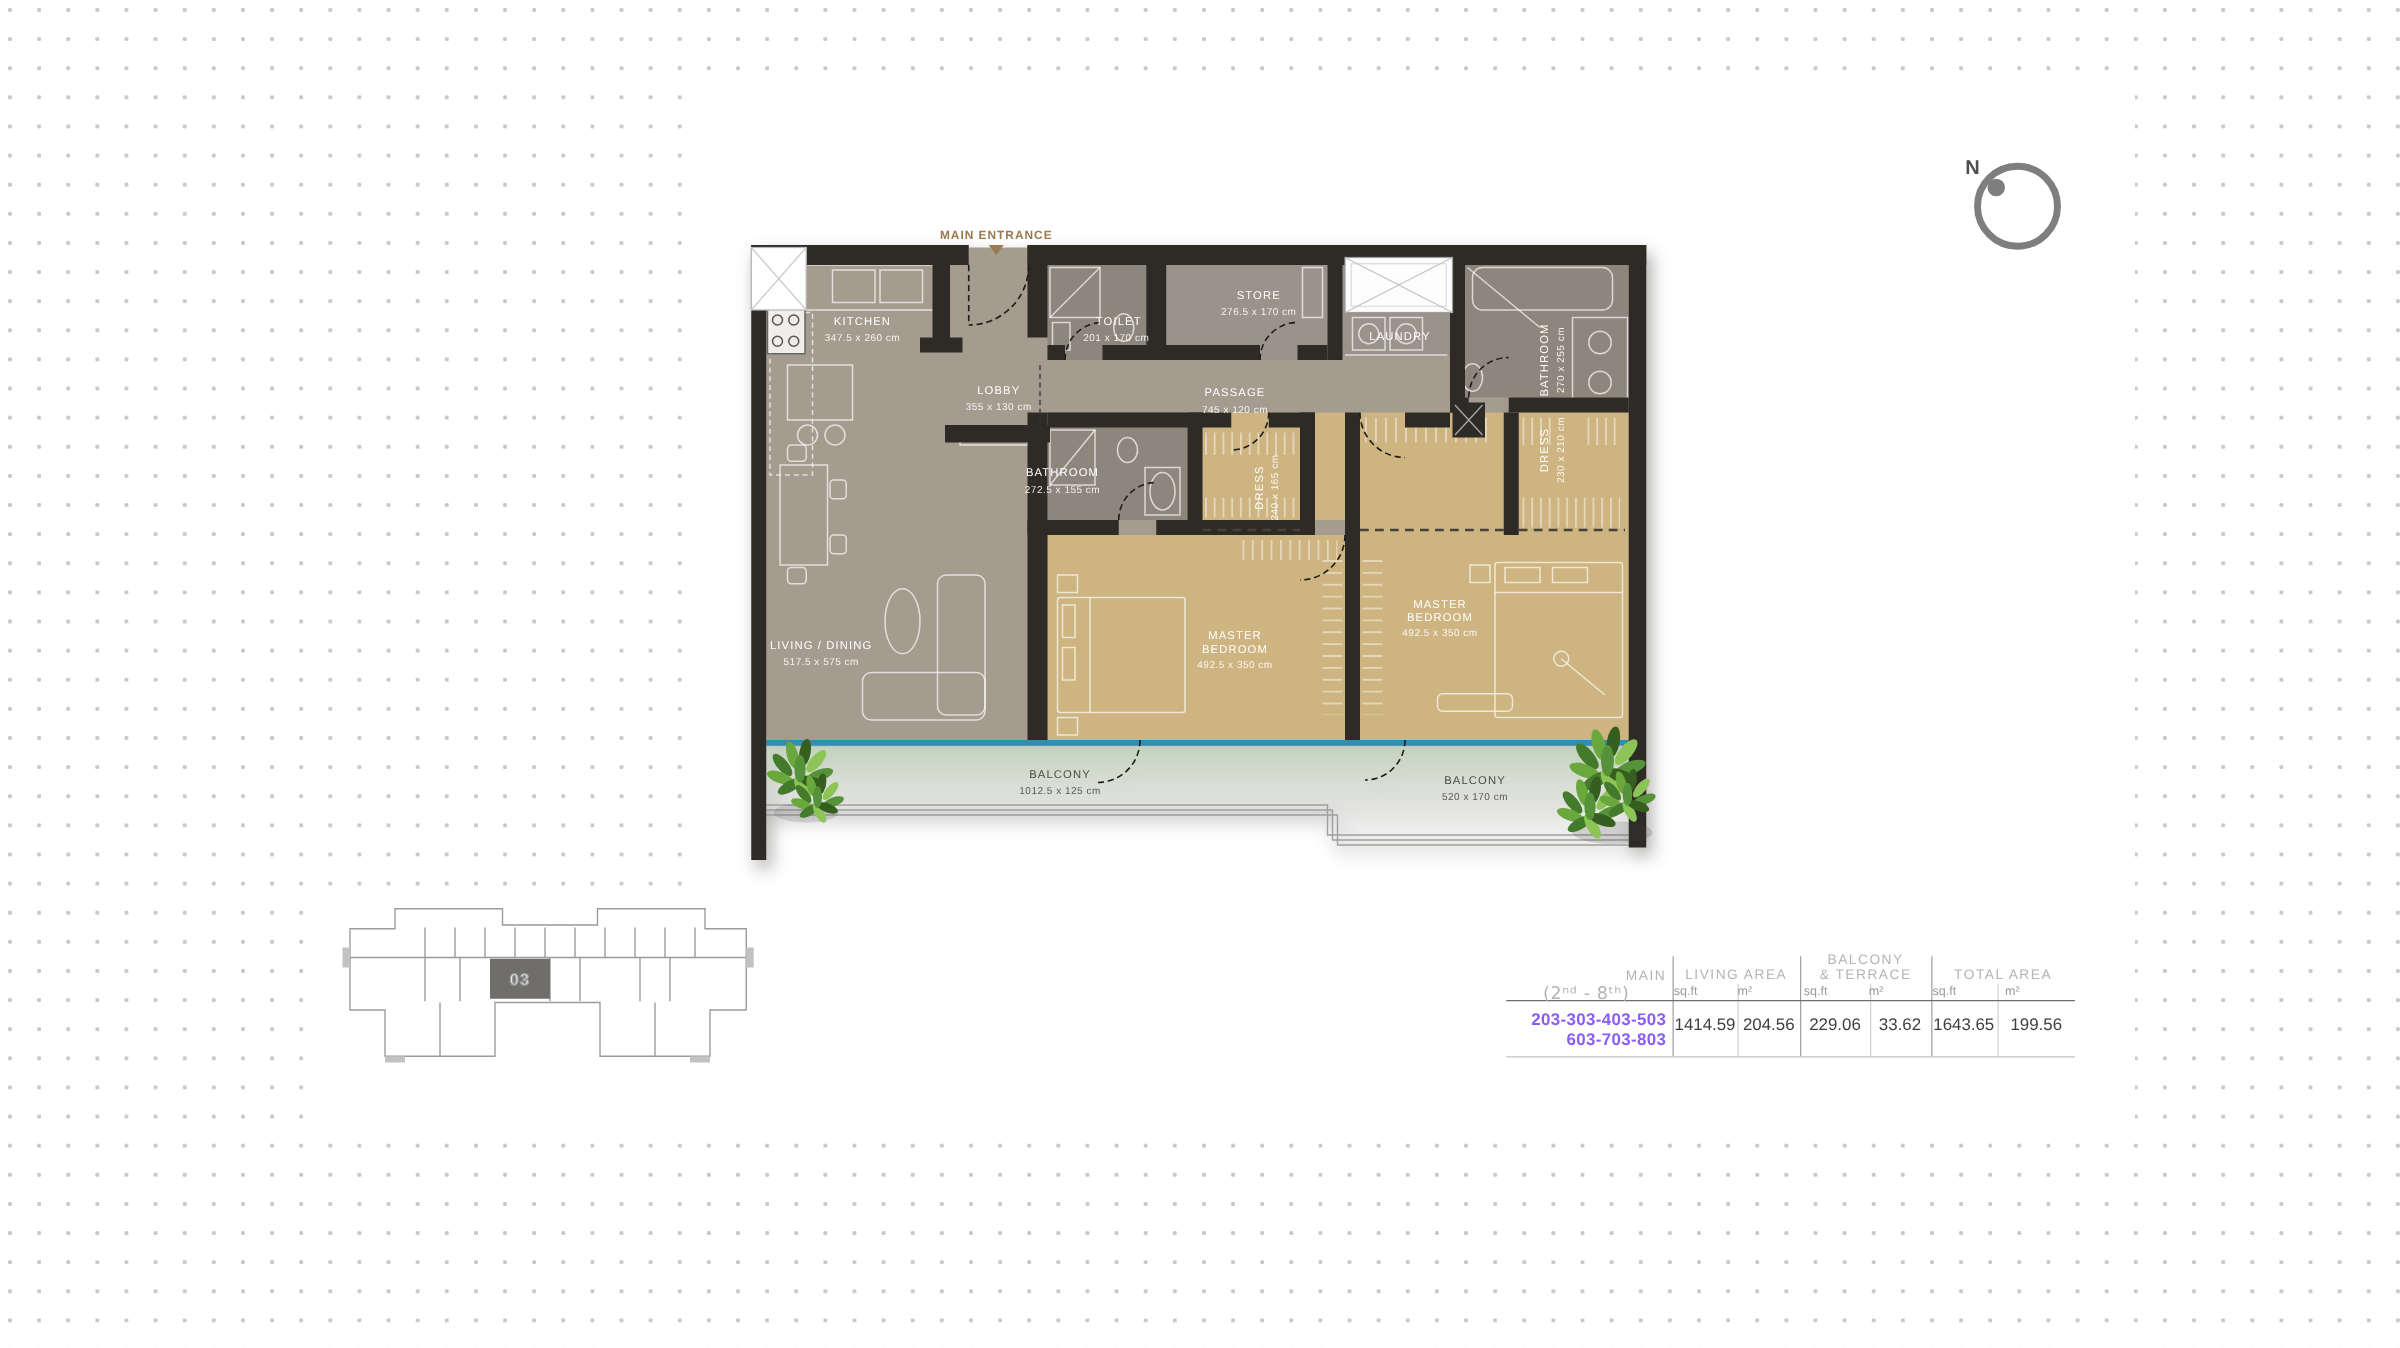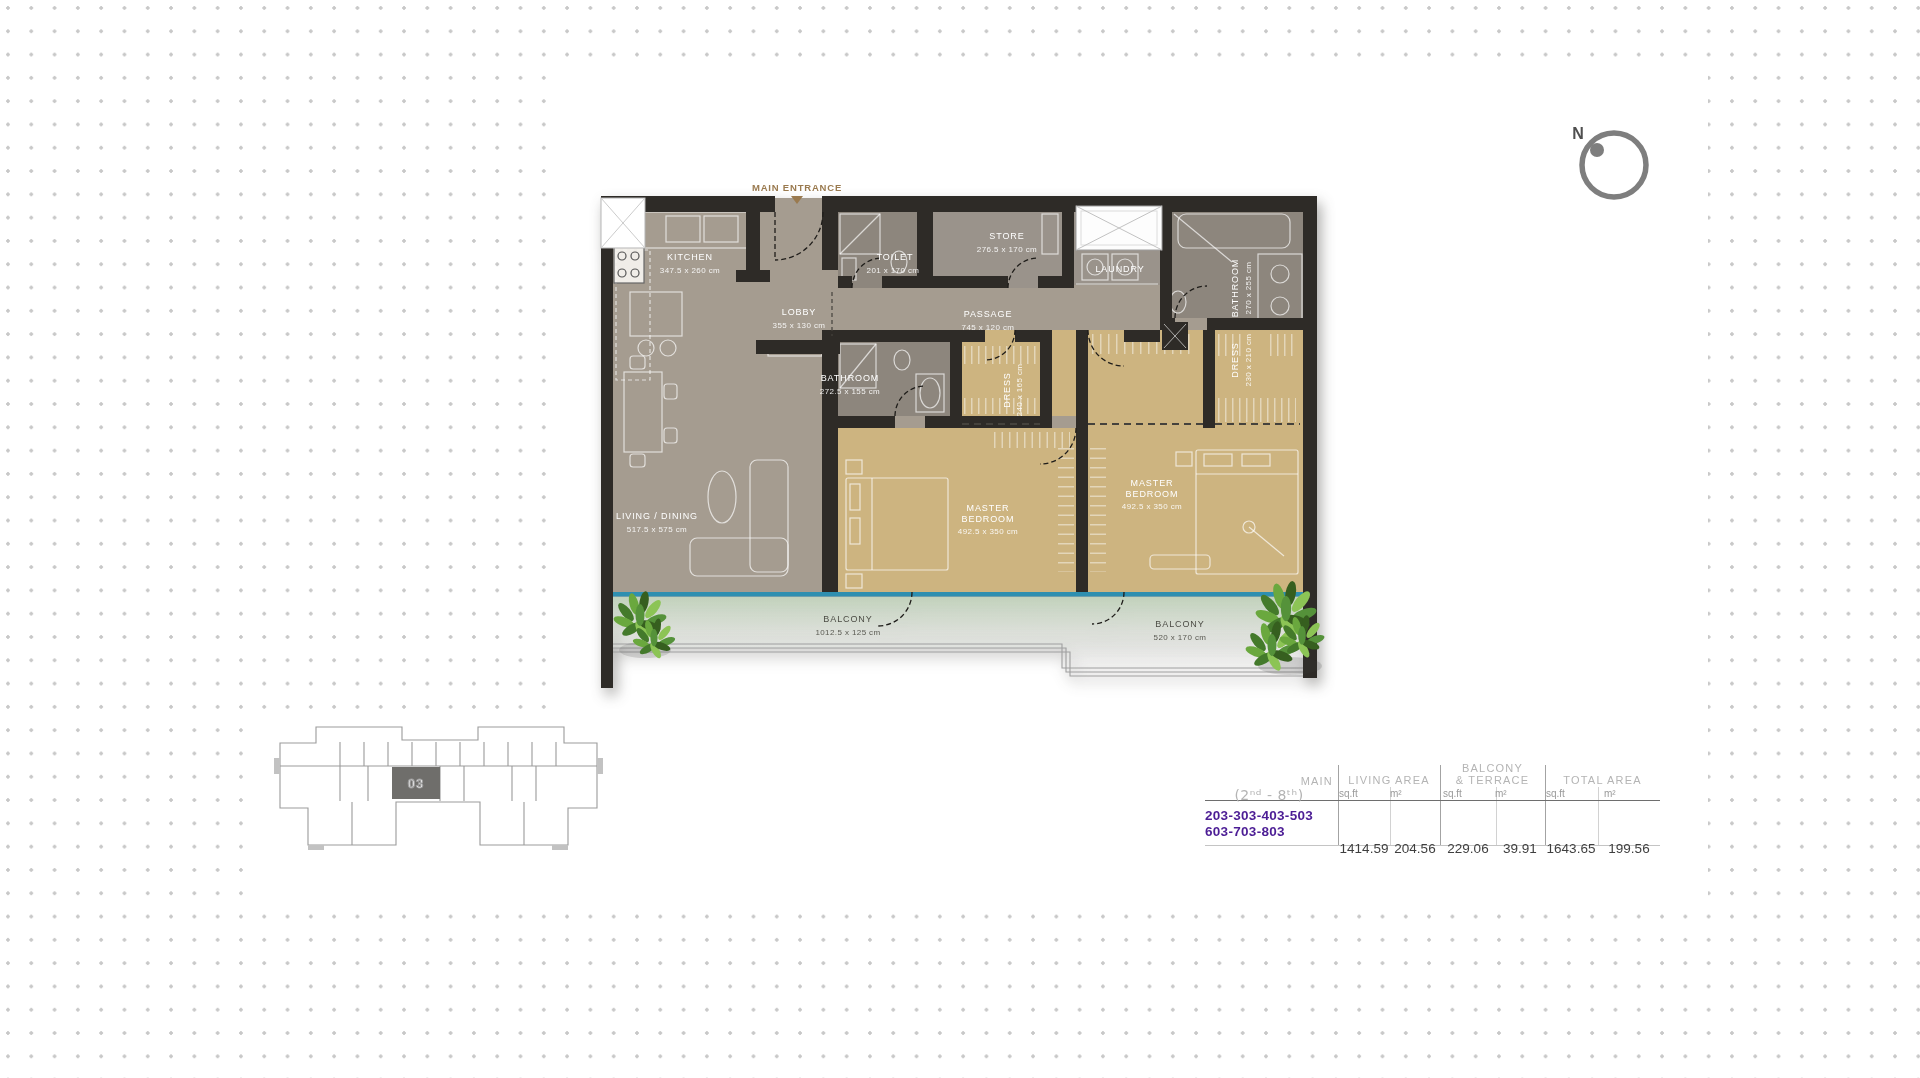--- a/index.html
+++ b/index.html
@@ -27,23 +27,23 @@
   #area-table .vsub{position:absolute;top:24px;height:58px;width:1px;background:#d2d2d2;}
   #area-table .hhead{position:absolute;left:0;top:37px;width:455px;height:1px;background:#6e6e6e;}
   #area-table .hbot{position:absolute;left:0;top:82px;width:455px;height:1px;background:#c4c4c4;}
   .th{color:#b4b4b4;letter-spacing:1.2px;font-size:11px;}
   .gh{position:absolute;top:0;height:23px;display:flex;flex-direction:column;justify-content:flex-end;
       align-items:center;line-height:11.5px;}
   .unit-h{position:absolute;left:0;width:128px;top:12px;text-align:right;}
   .unit-sub{position:absolute;left:0;width:128px;top:24px;text-align:center;color:#b4b4b4;font-size:14px;
       letter-spacing:.5px;font-family:"DejaVu Sans","Liberation Sans",sans-serif;}
   .sub{position:absolute;top:25px;width:50px;text-align:left;color:#9a9a9a;font-size:10px;}
-  .val{position:absolute;top:49px;width:70px;text-align:center;font-size:13.5px;color:#3f3f3f;margin-top:29px;}
-  .unit-num{position:absolute;left:0;width:128px;top:45px;font-weight:bold;
-      font-size:13.5px;line-height:15.5px;color:#4c1d95;letter-spacing:.3px;}
+  .val{position:absolute;top:49px;width:70px;text-align:center;font-size:13.5px;color:#3f3f3f;}
+  .unit-num{position:absolute;left:0;width:128px;top:45px;text-align:right;font-weight:bold;
+      font-size:13.5px;line-height:15.5px;color:#8b5cf6;letter-spacing:.3px;}
 </style>
 </head>
 <body>
 
 <div id="stage">
   <div class="dots"></div>
   <div class="white" id="wA"></div>
   <div class="white" id="wB"></div>
 
   <svg id="plan-svg" width="1920" height="1078" viewBox="0 0 1920 1078">
@@ -345,17 +345,17 @@
     <div class="sub" style="left:399px">m²</div>
 
     <div class="unit-num">
       <div>203-303-403-503</div>
       <div>603-703-803</div>
     </div>
 
     <div class="val" style="left:124px">1414.59</div>
     <div class="val" style="left:175px">204.56</div>
     <div class="val" style="left:228px">229.06</div>
-    <div class="val" style="left:280px">39.91</div>
+    <div class="val" style="left:280px">33.62</div>
     <div class="val" style="left:331px">1643.65</div>
     <div class="val" style="left:389px">199.56</div>
   </div>
 </div>
 
 </body></html>

